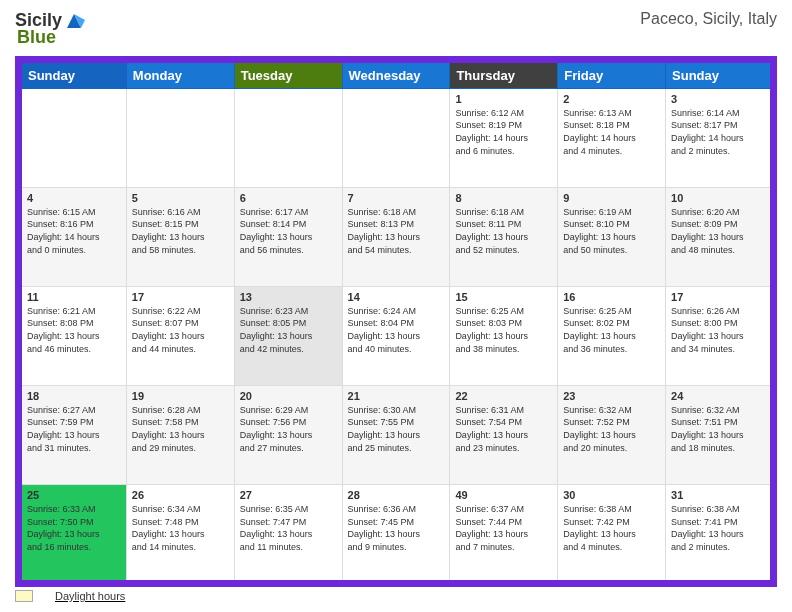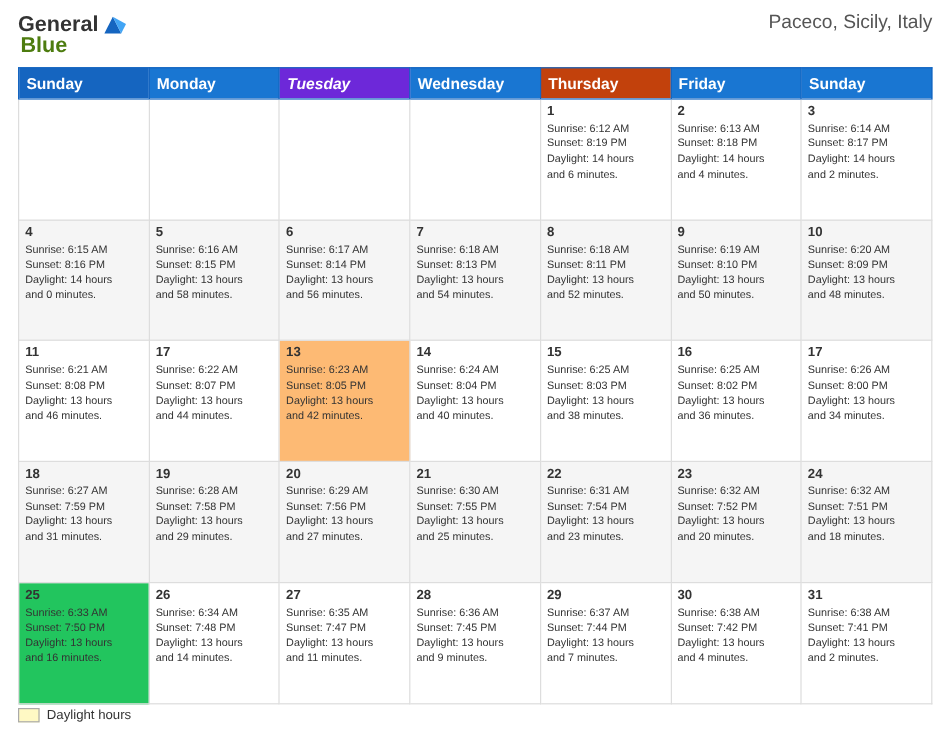--- a/index.html
+++ b/index.html
@@ -43,21 +43,21 @@
       font-weight: bold;
       color: #333;
       line-height: 1.1;
     }
     .title-location {
       font-size: 16px;
       color: #555;
     }
     .calendar {
       flex: 1;
-      border: 1px solid #6d28d9;
+      border: 7px solid #6d28d9;
       border-collapse: collapse;
       width: 100%;
       table-layout: fixed;
     }
     .calendar th {
       background: #1565c0;
       color: #fff;
       text-align: left;
       padding: 5px 6px;
       font-size: 13px;
@@ -90,50 +90,51 @@
       line-height: 1.4;
       color: #333;
     }
     .empty-cell {
       background: #fff !important;
     }
     .footer {
       display: flex;
       align-items: center;
       margin-top: 3px;
-      gap: 6px;
+      gap: 22px;
+      text-decoration: underline;
     }
     .legend-box {
       width: 16px;
       height: 10px;
       background: #fff9c4;
       border: 1px solid #ccc;
     }
     .legend-text {
       font-size: 11px;
       color: #333;
     }
     .row-header th:nth-child(1) { background: #1565c0; }
     .row-header th:nth-child(2) { background: #1976d2; }
-    .row-header th:nth-child(3) { background: #6d28d9; font-style: italic; }
+    .row-header th:nth-child(3) { background: #4d7c0f; }
     .row-header th:nth-child(4) { background: #1976d2; }
-    .row-header th:nth-child(5) { background: #c2410c; }
+    .row-header th:nth-child(5) { background: #404040; }
     .row-header th:nth-child(6) { background: #1976d2; }
     .row-header th:nth-child(7) { background: #1976d2; }
   </style>
 </head>
 <body>
 
 <div class="page">
 
   <div class="header">
     <div class="logo">
       <div style="display:flex;flex-direction:column;align-items:flex-start;">
         <div style="display:flex;align-items:center;">
-          <span class="logo-text logo-general">General</span>
+          <span class="logo-text logo-general">Sicily</span>
           <svg width="22" height="22" viewBox="0 0 22 22" style="margin-left:1px;">
             <polygon points="4,18 11,4 18,18" fill="#1565c0"></polygon>
             <polygon points="11,4 18,18 22,10" fill="#42a5f5"></polygon>
           </svg>
         </div>
         <span class="logo-text logo-blue" style="margin-top:-4px;margin-left:2px;">Blue</span>
       </div>
     </div>
     <div class="title-section">
       <div class="title-location">Paceco, Sicily, Italy</div>
@@ -203,21 +204,21 @@
         </tr>
         <tr>
           <td style="background: rgb(255, 255, 255);">
             <div class="day-number">11</div>
             <div class="day-info">Sunrise: 6:21 AM<br>Sunset: 8:08 PM<br>Daylight: 13 hours<br>and 46 minutes.</div>
           </td>
           <td style="background: rgb(255, 255, 255);">
             <div class="day-number">17</div>
             <div class="day-info">Sunrise: 6:22 AM<br>Sunset: 8:07 PM<br>Daylight: 13 hours<br>and 44 minutes.</div>
           </td>
-          <td style="background: #fdba74; margin-left: 35px;">
+          <td style="background: #e5e5e5; margin-left: 35px;">
             <div class="day-number">13</div>
             <div class="day-info">Sunrise: 6:23 AM<br>Sunset: 8:05 PM<br>Daylight: 13 hours<br>and 42 minutes.</div>
           </td>
           <td style="background: rgb(255, 255, 255);">
             <div class="day-number">14</div>
             <div class="day-info">Sunrise: 6:24 AM<br>Sunset: 8:04 PM<br>Daylight: 13 hours<br>and 40 minutes.</div>
           </td>
           <td style="background: rgb(255, 255, 255);">
             <div class="day-number">15</div>
             <div class="day-info">Sunrise: 6:25 AM<br>Sunset: 8:03 PM<br>Daylight: 13 hours<br>and 38 minutes.</div>
@@ -272,21 +273,21 @@
           </td>
           <td style="background: rgb(255, 255, 255);">
             <div class="day-number">27</div>
             <div class="day-info">Sunrise: 6:35 AM<br>Sunset: 7:47 PM<br>Daylight: 13 hours<br>and 11 minutes.</div>
           </td>
           <td style="background: rgb(255, 255, 255);">
             <div class="day-number">28</div>
             <div class="day-info">Sunrise: 6:36 AM<br>Sunset: 7:45 PM<br>Daylight: 13 hours<br>and 9 minutes.</div>
           </td>
           <td style="background: rgb(255, 255, 255);">
-            <div class="day-number">29</div>
+            <div class="day-number">49</div>
             <div class="day-info">Sunrise: 6:37 AM<br>Sunset: 7:44 PM<br>Daylight: 13 hours<br>and 7 minutes.</div>
           </td>
           <td style="background: rgb(255, 255, 255);">
             <div class="day-number">30</div>
             <div class="day-info">Sunrise: 6:38 AM<br>Sunset: 7:42 PM<br>Daylight: 13 hours<br>and 4 minutes.</div>
           </td>
           <td style="background: rgb(255, 255, 255); margin-top: 24px;">
             <div class="day-number">31</div>
             <div class="day-info">Sunrise: 6:38 AM<br>Sunset: 7:41 PM<br>Daylight: 13 hours<br>and 2 minutes.</div>
           </td>

